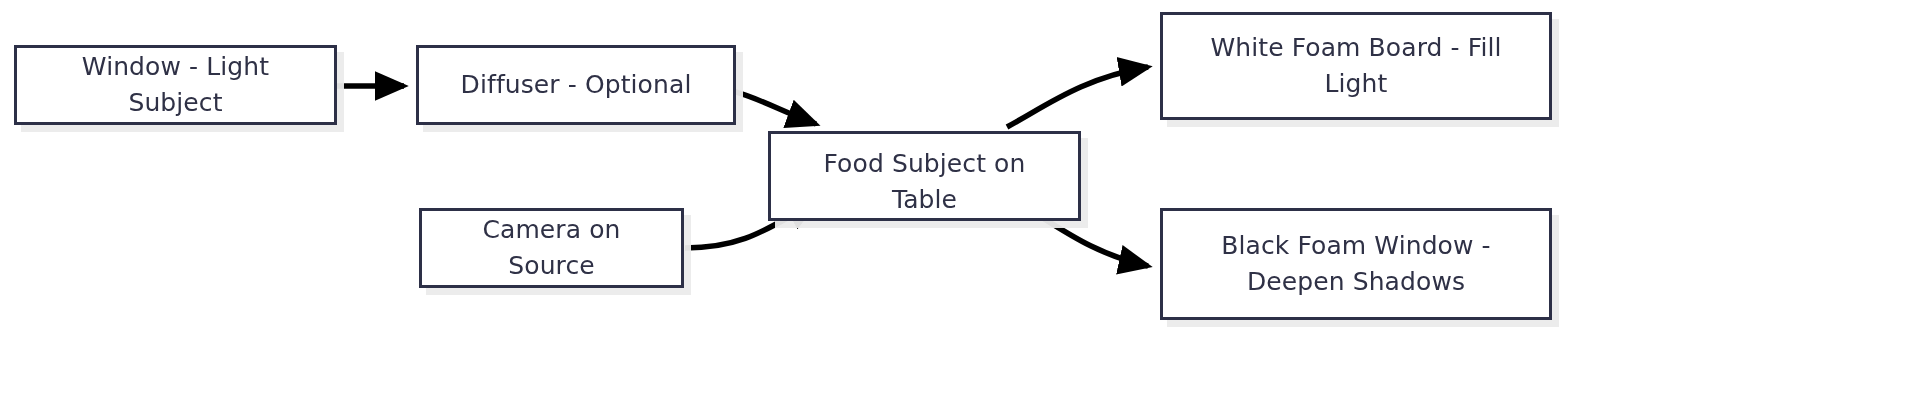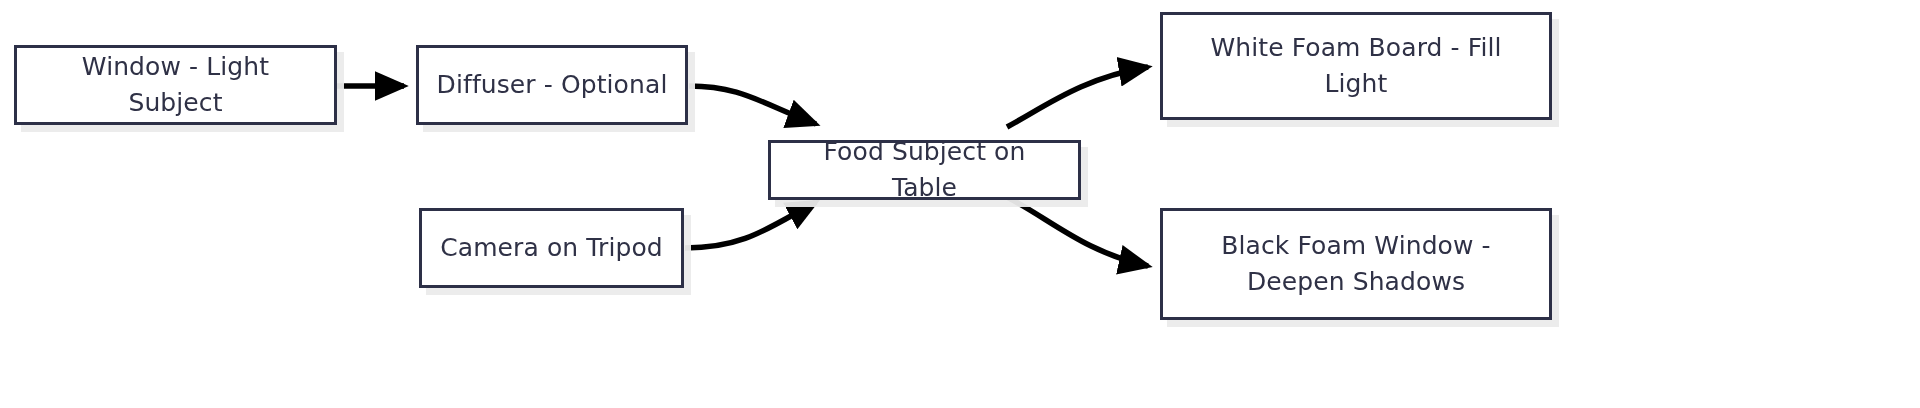--- a/index.html
+++ b/index.html
@@ -67,29 +67,29 @@
 
     <path d="M 1007 127 C 1046 106, 1082 78, 1148 67" fill="none" stroke="#000000" stroke-width="5.5" marker-end="url(#arrow)"></path>
 
     <path d="M 1007 197 C 1050 219, 1084 252, 1148 266" fill="none" stroke="#000000" stroke-width="5.5" marker-end="url(#arrow)"></path>
   </svg>
 
   <div class="node" style="left:14px; top:45px; width:323px; height:80px;">
     <span class="label">Window - Light Subject</span>
   </div>
 
-  <div class="node" style="left:416px; top:45px; width:272px; height:80px;">
+  <div class="node" style="left:416px; top:45px; width:320px; height:80px;">
     <span class="label">Diffuser - Optional</span>
   </div>
 
   <div class="node" style="left:419px; top:208px; width:265px; height:80px;">
-    <span class="label">Camera on Tripod</span>
+    <span class="label">Camera on Source</span>
   </div>
 
-  <div class="node" style="left:768px; top:140px; width:313px; height:60px;">
+  <div class="node" style="left:768px; top:131px; width:313px; height:90px;align-items:flex-end;">
     <span class="label">Food Subject on Table</span>
   </div>
 
   <div class="node wrap" style="left:1160px; top:12px; width:392px; height:108px;">
     <span class="label">White Foam Board - Fill Light</span>
   </div>
 
   <div class="node wrap" style="left:1160px; top:208px; width:392px; height:112px;">
     <span class="label">Black Foam Window - Deepen Shadows</span>
   </div>

